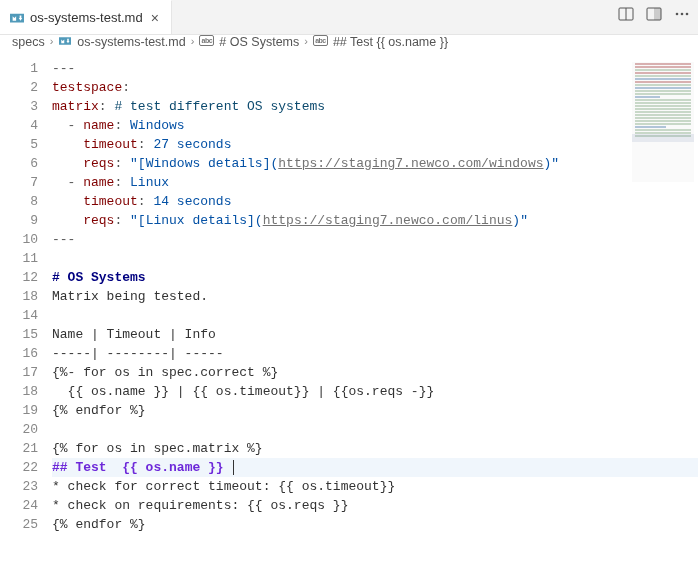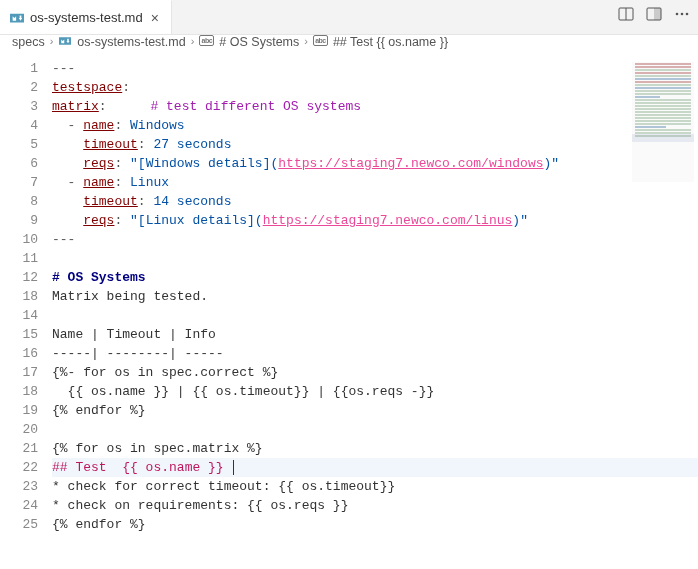--- a/index.html
+++ b/index.html
@@ -102,26 +102,26 @@
     background: #f0f6fc;
     position: relative;
   }
   .line.highlight::after {
     content: "";
     position: absolute;
     right: 0; top:0; bottom:0;
     width: 0;
   }
   .tok-punc { color: #555; }
-  .tok-key { color: #800000; text-decoration: underline; }
-  .tok-comment { color: #a21caf; margin-left: 36px; }
+  .tok-key { color: #800000; }
+  .tok-comment { color: #0c4a6e; }
   .tok-string { color: #0451a5; margin-top: 8px; }
-  .tok-link { color: #ec4899; text-decoration: underline; }
+  .tok-link { color: #737373; text-decoration: underline; }
   .tok-heading { color: #000080; font-weight: 600; }
-  .tok-heading2 { color: #be185d; font-weight: 400; }
+  .tok-heading2 { color: #6d28d9; font-weight: 700; }
   .tok-plain { color: #333; }
   .cursor-mark {
     display: inline-block;
     width: 1px;
     height: 15px;
     background: #333;
     vertical-align: text-top;
     margin-left: 2px;
   }
   .minimap {

